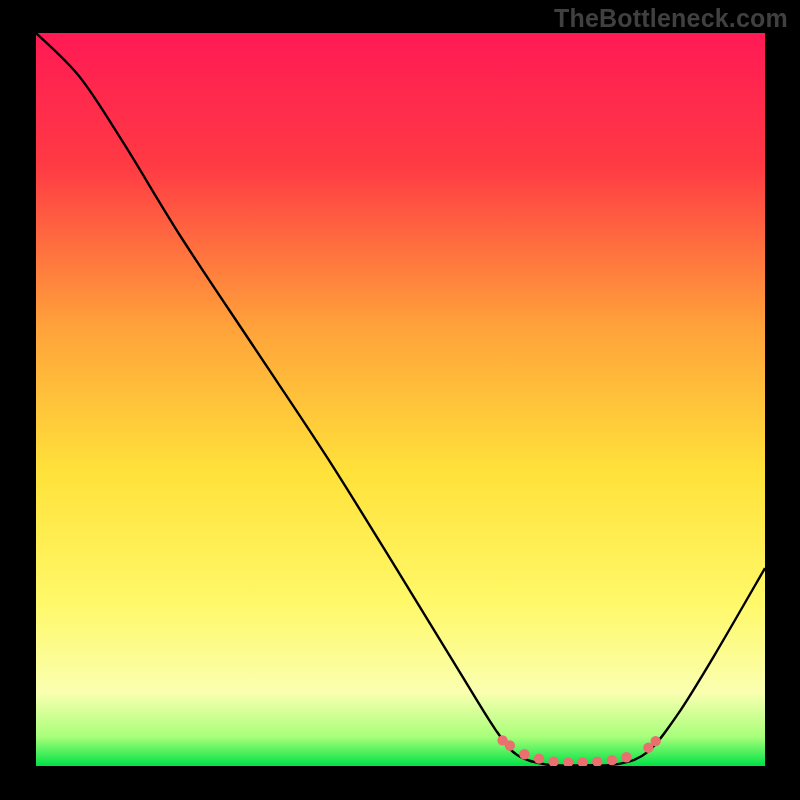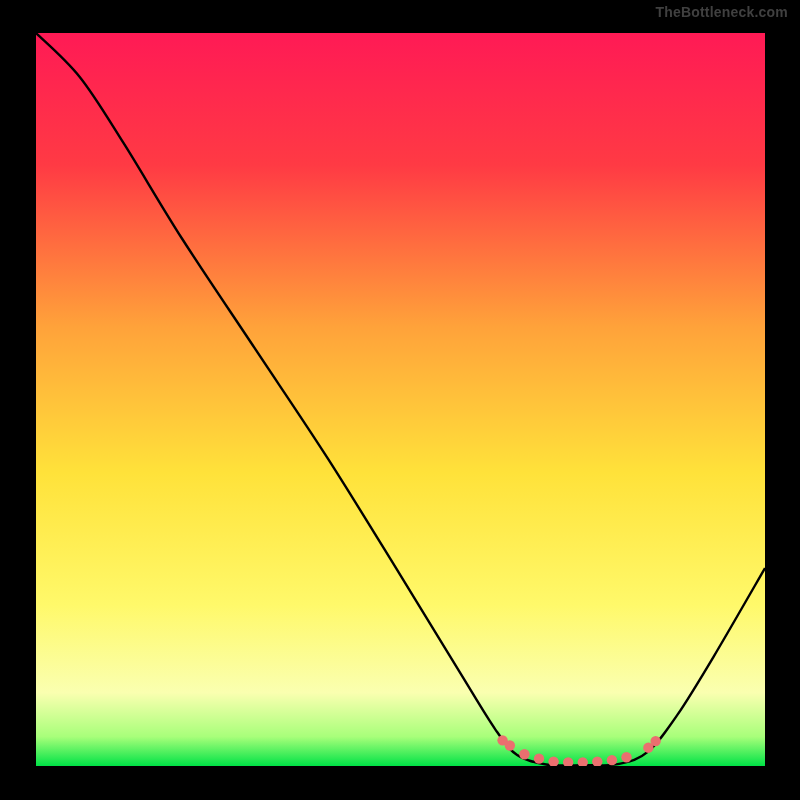--- a/index.html
+++ b/index.html
@@ -14,21 +14,21 @@
   .frame {
     position: relative;
     width: 800px;
     height: 800px;
     background: #000;
   }
   .watermark {
     position: absolute;
     top: 4px;
     right: 12px;
-    font-size: 14px;
+    font-size: 25px;
     font-weight: 600;
     color: #404040;
     letter-spacing: 0.2px;
     z-index: 10;
   }
   .plot-container {
     position: absolute;
     left: 36px;
     top: 33px;
     width: 729px;

